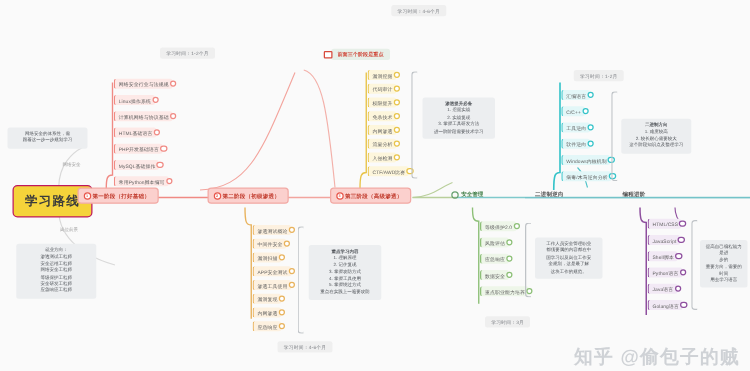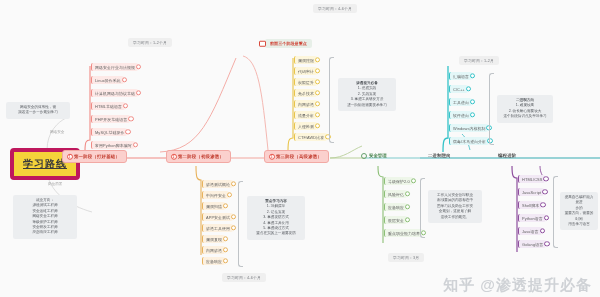--- a/index.html
+++ b/index.html
@@ -7,23 +7,23 @@
     width:600px;height:297px;overflow:hidden;position:relative;
     background:#fafafa;
     font-family:"Liberation Sans","DejaVu Sans",sans-serif;
   }
   #canvas{position:absolute;left:0;top:0;width:600px;height:297px;}
   svg.wires{position:absolute;left:0;top:0;width:600px;height:297px;pointer-events:none;}
 
   
   .node{position:absolute;box-sizing:border-box;}
   .root{
-    background:#f5d33a;border:4px solid #be185d;border-radius:4px;
+    background:#f5d33a;border:1px solid #be185d;border-radius:4px;
     color:#3b3b3b;font-weight:bold;font-size:10px;
-    padding:5px 9px;letter-spacing:1px;white-space:nowrap;text-decoration:underline;
+    padding:5px 9px;letter-spacing:1px;white-space:nowrap;
   }
   .stage{
     background:#fbd0cd;border:1px solid #f2a9a4;border-radius:3px;
     color:#c0392b;font-size:4.4px;font-weight:bold;white-space:nowrap;
     padding:3px 6px 3px 11px;letter-spacing:.2px;
   }
   .stage .dot{
     position:absolute;left:3.5px;top:50%;transform:translateY(-50%);
     width:4.5px;height:4.5px;border-radius:50%;
     border:1px solid #e8554a;background:#fff;
@@ -381,15 +381,15 @@
     <span class="nub" style="border:1px solid #8e4f9e;"></span>
   </div>
   <div class="brace-l" style="left:553px;top:176px;height:70px;"></div>
   <div class="callout" style="left:560px;top:192px;width:38px;">
     <div>提高自己编程能力是进</div>
     <div>步的</div>
     <div>重要方向，需要的时间</div>
     <div>用去学习语言</div>
   </div>
 
-  <div class="watermark">知乎 @渗透提升必备</div>
+  <div class="watermark">知乎 @偷包子的贼</div>
 
 </div>
 
 </body></html>

